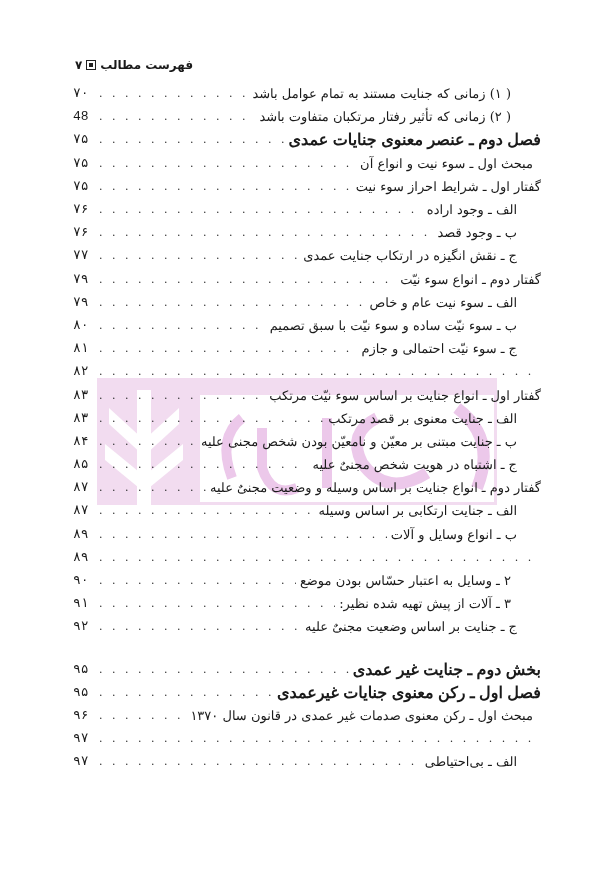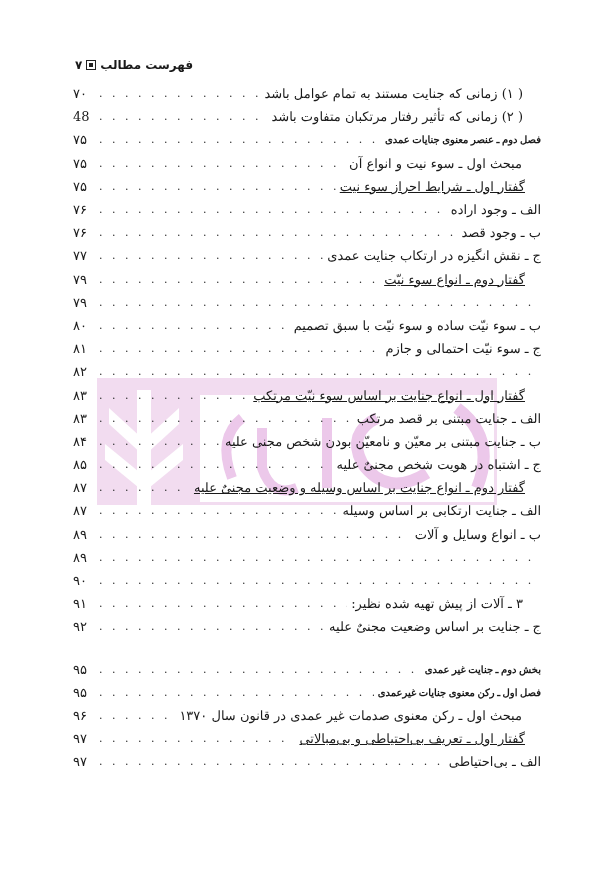--- a/index.html
+++ b/index.html
@@ -28,27 +28,27 @@
     height: 23.2px; display: flex; flex-direction: row-reverse; align-items: center;
     font-size: 13px; line-height: 23px; white-space: nowrap;
   }
   .toc-row.gap-before { margin-top: 19px; }
   .toc-row .title { direction: rtl; flex: 0 0 auto; }
   .toc-row .leader {
     flex: 1 1 auto; overflow: hidden; direction: ltr; margin: 0 4px;
     color: #333; letter-spacing: 3px; font-size: 11px; text-align: right;
   }
   .toc-row .leader::before { content: ". . . . . . . . . . . . . . . . . . . . . . . . . . . . . . . . . . . . . . . . . . . . . . . . . . . . . . . . . . . . . . . . . . . . . . . ."; }
-  .toc-row .page { direction: rtl; flex: 0 0 auto; width: 22px; text-align: left; }
-  .toc-row.bold .title { font-weight: bold; font-family: Liberation Serif, serif; font-size: 10px; }
+  .toc-row .page { direction: rtl; flex: 0 0 auto; width: 22px; text-align: left; font-family: Liberation Mono, monospace; }
+  .toc-row.bold .title { font-weight: bold; font-family: Liberation Sans, sans-serif; font-size: 16px; }
   .lvl0 .title { margin-right: 0; }
-  .lvl1 .title { margin-right: 19px; }
-  .lvl2 .title { margin-right: 16px; text-decoration: underline; }
-  .lvl3 .title { }
-  .lvl4 .title { margin-right: 18px; }
+  .lvl1 .title { margin-right: 8px; }
+  .lvl2 .title { margin-right: 0; }
+  .lvl3 .title { margin-right: 24px; }
+  .lvl4 .title { margin-right: 30px; }
 </style>
 </head>
 <body>
 
 <div class="watermark">
   <svg width="400" height="127" viewBox="0 0 400 127">
 
     <rect x="40" y="12" width="14" height="115" fill="#ffffff"></rect>
     <polygon points="47,62 12,30 12,46 47,78" fill="#ffffff"></polygon>
     <polygon points="47,62 82,30 82,46 47,78" fill="#ffffff"></polygon>
@@ -114,20 +114,21 @@
       <span class="title">ج ـ نقش انگیزه در ارتکاب جنایت عمدی</span>
       <span class="leader"></span>
       <span class="page">۷۷</span>
     </div>
     <div class="toc-row lvl2">
       <span class="title">گفتار دوم ـ انواع سوء نیّت</span>
       <span class="leader"></span>
       <span class="page">۷۹</span>
     </div>
     <div class="toc-row lvl3">
+      <span class="title">الف ـ سوء نیت عام و خاص</span>
       <span class="leader"></span>
       <span class="page">۷۹</span>
     </div>
     <div class="toc-row lvl3">
       <span class="title">ب ـ سوء نیّت ساده و سوء نیّت با سبق تصمیم</span>
       <span class="leader"></span>
       <span class="page">۸۰</span>
     </div>
     <div class="toc-row lvl3">
       <span class="title">ج ـ سوء نیّت احتمالی و جازم</span>
@@ -137,21 +138,21 @@
     <div class="toc-row lvl1">
       <span class="leader"></span>
       <span class="page">۸۲</span>
     </div>
     <div class="toc-row lvl2">
       <span class="title">گفتار اول ـ انواع جنایت بر اساس سوء نیّت مرتکب</span>
       <span class="leader"></span>
       <span class="page">۸۳</span>
     </div>
     <div class="toc-row lvl3">
-      <span class="title">الف ـ جنایت مبتنی بر قصد مرتکب</span>
+      <span class="title">الف ـ جنایت معنوی بر قصد مرتکب</span>
       <span class="leader"></span>
       <span class="page">۸۳</span>
     </div>
     <div class="toc-row lvl3">
       <span class="title">ب ـ جنایت مبتنی بر معیّن و نامعیّن بودن شخص مجنی علیه</span>
       <span class="leader"></span>
       <span class="page">۸۴</span>
     </div>
     <div class="toc-row lvl3">
       <span class="title">ج ـ اشتباه در هویت شخص مجنیٌ علیه</span>
@@ -171,20 +172,21 @@
     <div class="toc-row lvl3">
       <span class="title">ب ـ انواع وسایل و آلات</span>
       <span class="leader"></span>
       <span class="page">۸۹</span>
     </div>
     <div class="toc-row lvl4">
       <span class="leader"></span>
       <span class="page">۸۹</span>
     </div>
     <div class="toc-row lvl4">
+      <span class="title">۲ ـ وسایل به اعتبار حسّاس بودن موضع</span>
       <span class="leader"></span>
       <span class="page">۹۰</span>
     </div>
     <div class="toc-row lvl4">
       <span class="title">۳ ـ آلات از پیش تهیه شده نظیر:</span>
       <span class="leader"></span>
       <span class="page">۹۱</span>
     </div>
     <div class="toc-row lvl3">
       <span class="title">ج ـ جنایت بر اساس وضعیت مجنیٌ علیه</span>
@@ -200,21 +202,20 @@
       <span class="title">فصل اول ـ رکن معنوی جنایات غیرعمدی</span>
       <span class="leader"></span>
       <span class="page">۹۵</span>
     </div>
     <div class="toc-row lvl1">
       <span class="title">مبحث اول ـ رکن معنوی صدمات غیر عمدی در قانون سال ۱۳۷۰</span>
       <span class="leader"></span>
       <span class="page">۹۶</span>
     </div>
     <div class="toc-row lvl2">
-      <span class="title">گفتار اول ـ تعریف بی‌احتیاطی و بی‌مبالاتی</span>
       <span class="leader"></span>
       <span class="page">۹۷</span>
     </div>
     <div class="toc-row lvl3">
       <span class="title">الف ـ بی‌احتیاطی</span>
       <span class="leader"></span>
       <span class="page">۹۷</span>
     </div>
   </div>
 

